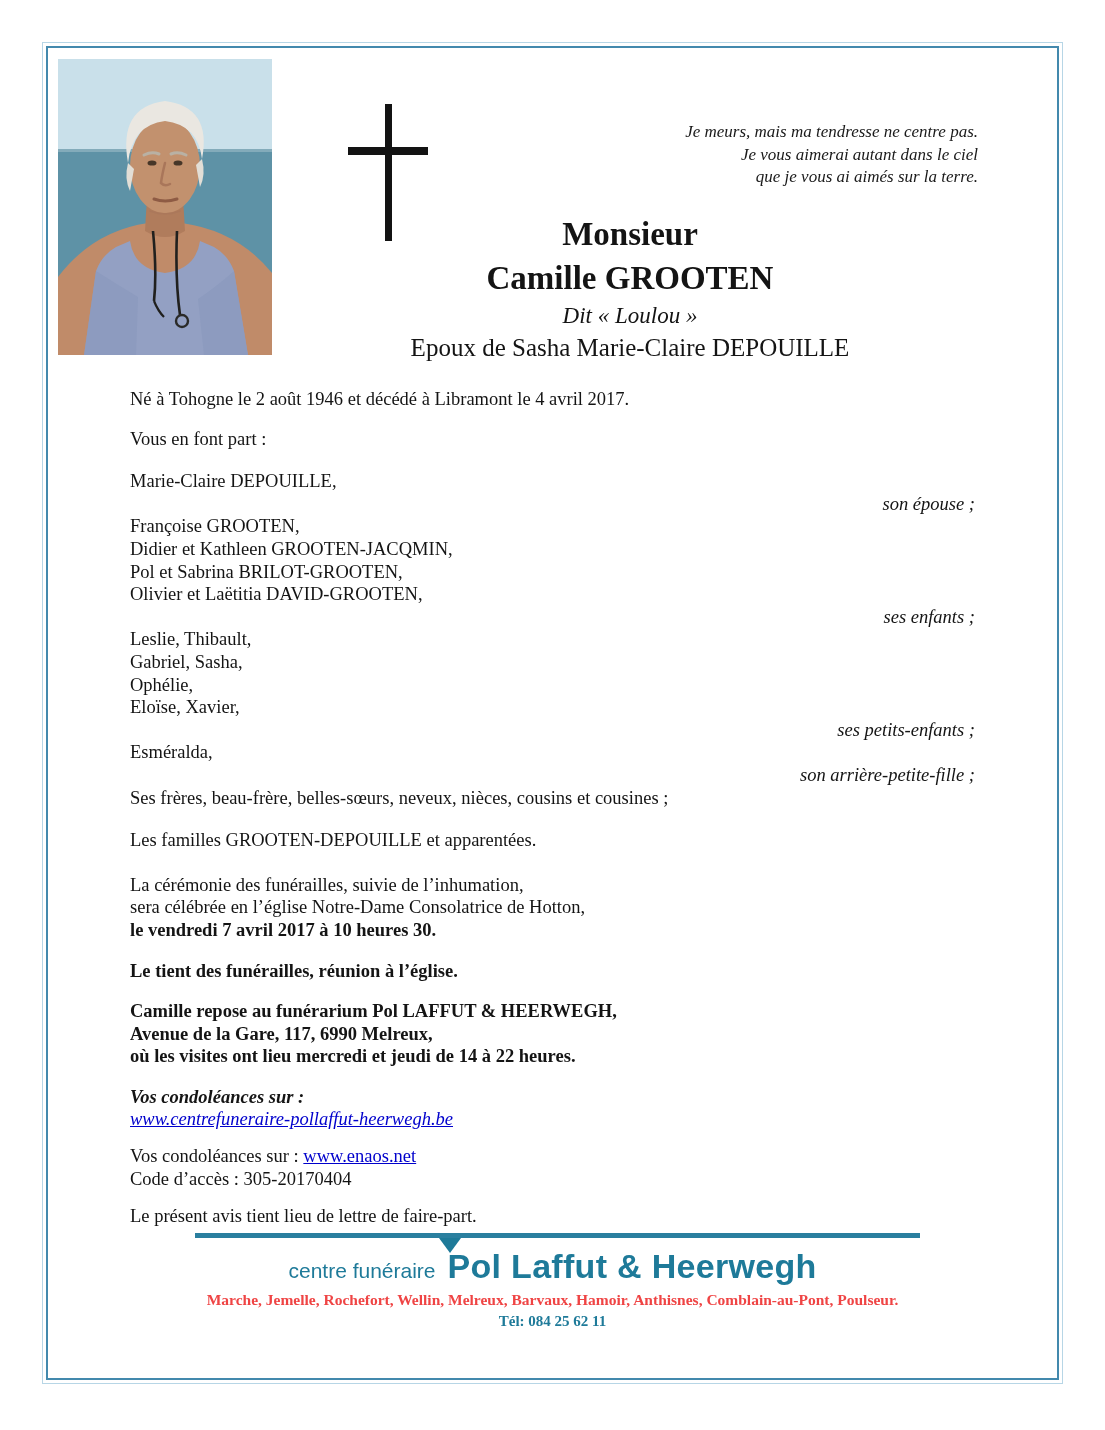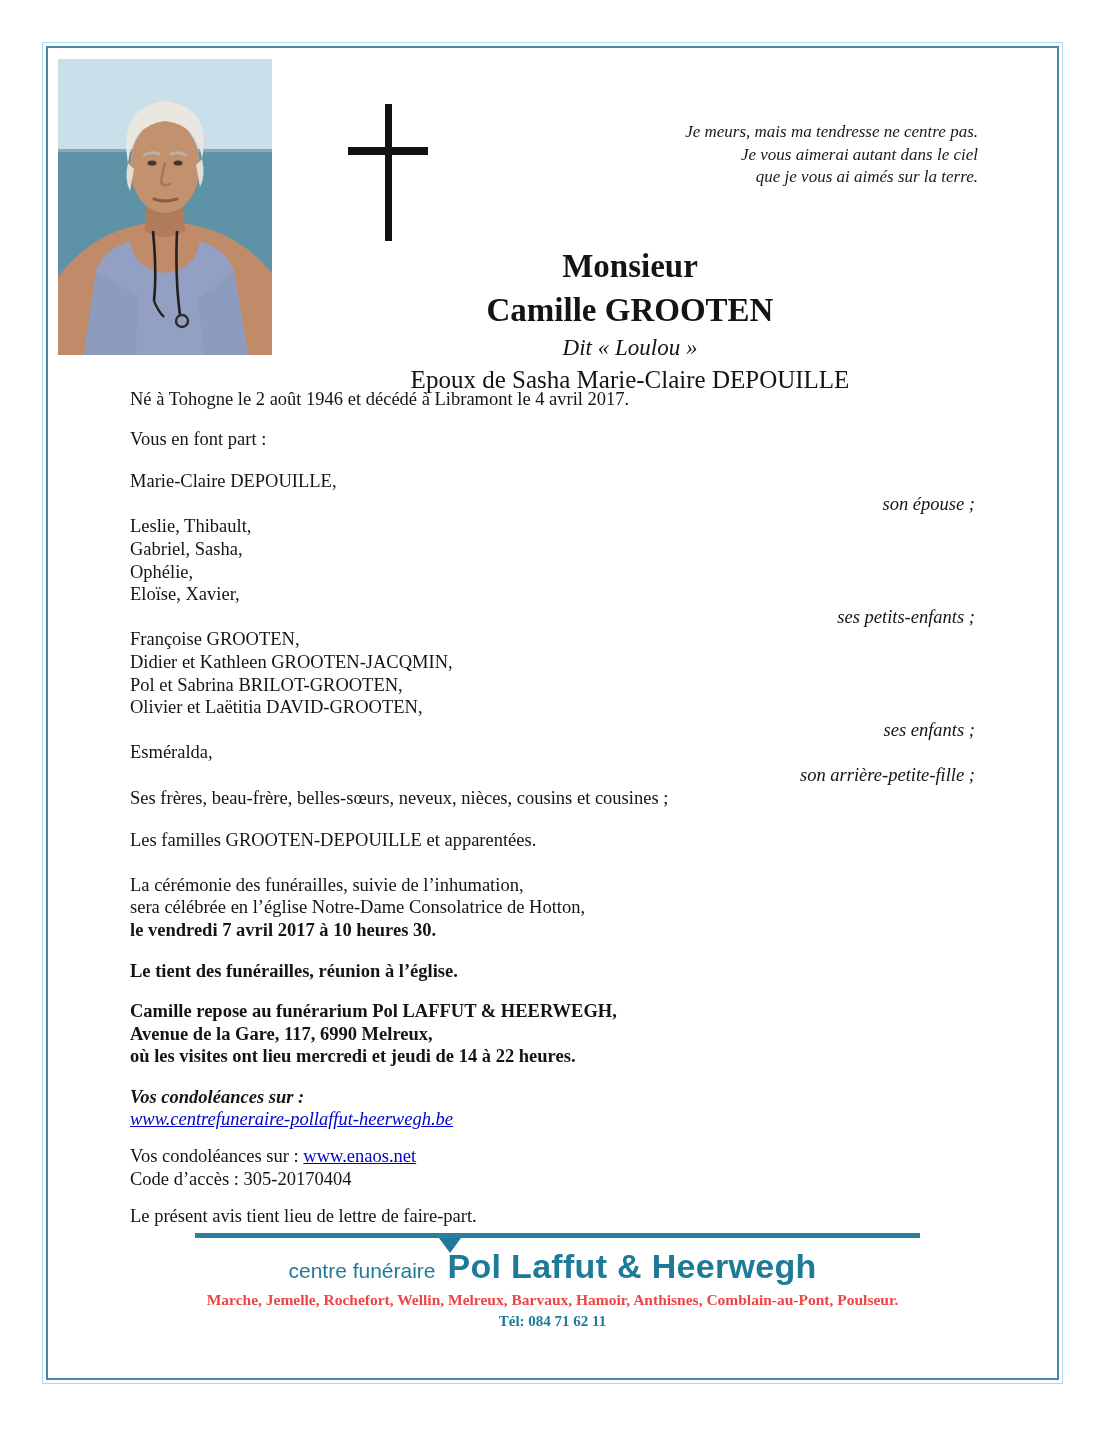--- a/index.html
+++ b/index.html
@@ -24,21 +24,21 @@
   .cross .v { position:absolute; left:37px; top:0; width:7px; height:137px; background:#131313; }
   .cross .h { position:absolute; left:0; top:43px; width:80px; height:8px; background:#131313; }
 
   
   .quote {
     position:absolute; right:127px; top:121px; text-align:right;
     font-style:italic; font-size:17px; line-height:22.5px; color:#1a1a1a;
   }
 
   
-  .title-block { position:absolute; left:255px; top:212px; width:750px; text-align:center;margin-top:32px; }
+  .title-block { position:absolute; left:255px; top:212px; width:750px; text-align:center; }
   .t-monsieur, .t-name { font-size:33px; font-weight:bold; line-height:44px; }
   .t-nickname { font-size:23px; font-style:italic; line-height:31px; }
   .t-spouse { font-size:25px; line-height:34px; }
 
   
   .content { position:absolute; left:130px; top:388px; width:845px; font-size:18.5px; line-height:22.6px; }
   .content p { margin:0; }
   .center { }
   .right { text-align:right; font-style:italic; }
   .b { font-weight:bold; }
@@ -139,36 +139,36 @@
 
     <p class="center">Né à Tohogne le 2 août 1946 et décédé à Libramont le 4 avril 2017.</p>
     <p class="mt17">Vous en font part :</p>
 
     <div class="mt20">
       <p>Marie-Claire DEPOUILLE,</p>
       <p class="right">son épouse ;</p>
     </div>
 
     <div>
+      <p>Françoise GROOTEN,</p>
+      <p>Didier et Kathleen GROOTEN-JACQMIN,</p>
+      <p>Pol et Sabrina BRILOT-GROOTEN,</p>
+      <p>Olivier et Laëtitia DAVID-GROOTEN,</p>
+      <p class="right">ses enfants ;</p>
+    </div>
+
+    <div>
       <p>Leslie, Thibault,</p>
       <p>Gabriel, Sasha,</p>
       <p>Ophélie,</p>
       <p>Eloïse, Xavier,</p>
       <p class="right">ses petits-enfants ;</p>
     </div>
 
     <div>
-      <p>Françoise GROOTEN,</p>
-      <p>Didier et Kathleen GROOTEN-JACQMIN,</p>
-      <p>Pol et Sabrina BRILOT-GROOTEN,</p>
-      <p>Olivier et Laëtitia DAVID-GROOTEN,</p>
-      <p class="right">ses enfants ;</p>
-    </div>
-
-    <div>
       <p>Esméralda,</p>
       <p class="right">son arrière-petite-fille ;</p>
     </div>
 
     <p>Ses frères, beau-frère, belles-sœurs, neveux, nièces, cousins et cousines ;</p>
     <p class="mt20">Les familles GROOTEN-DEPOUILLE et apparentées.</p>
 
     <div class="mt22 center">
       <p>La cérémonie des funérailles, suivie de l’inhumation,</p>
       <p>sera célébrée en l’église Notre-Dame Consolatrice de Hotton,</p>
@@ -196,15 +196,15 @@
     <p class="mt15">Le présent avis tient lieu de lettre de faire-part.</p>
   </div>
 
   <div class="footer-bar"></div>
 
   <div class="brand-row">
     <span class="brand-small">centre funéraire</span><span class="brand-main"><span class="brand-triangle"></span><span>Pol Laffut &amp; Heerwegh</span></span>
   </div>
 
   <div class="locations">Marche, Jemelle, Rochefort, Wellin, Melreux, Barvaux, Hamoir, Anthisnes, Comblain-au-Pont, Poulseur.</div>
-  <div class="phone">Tél: 084 71 62 11</div>
+  <div class="phone">Tél: 084 25 62 11</div>
 
 </div>
 
 </body></html>

